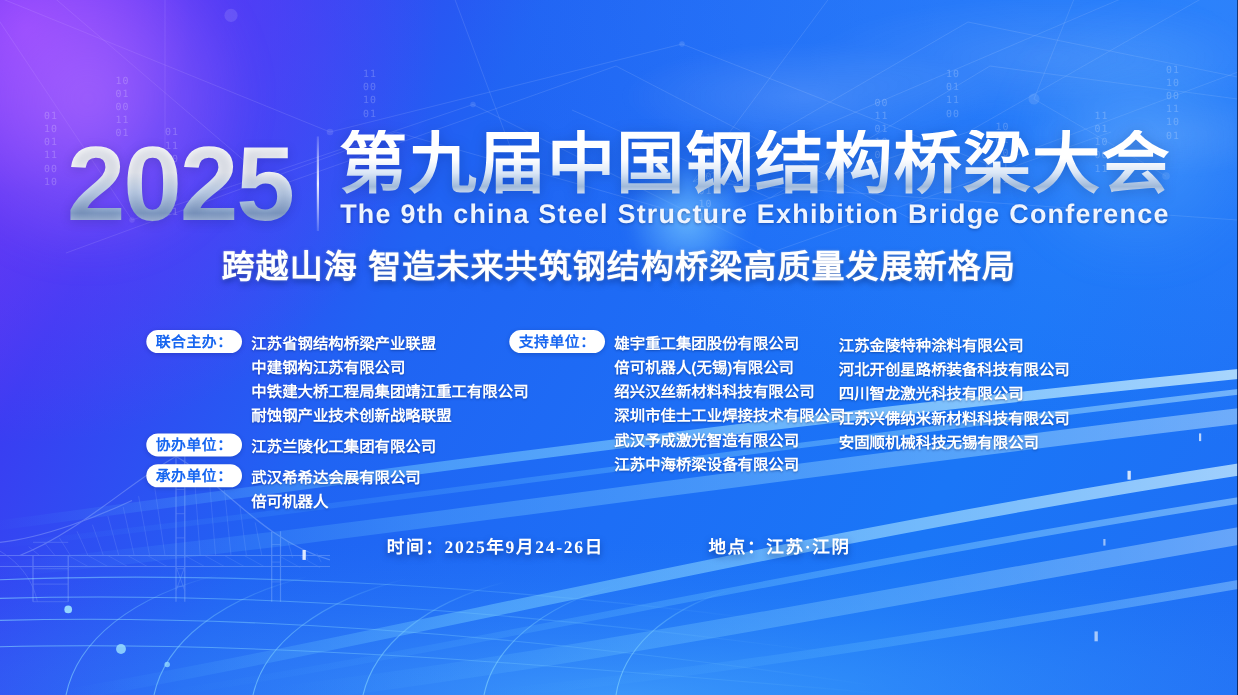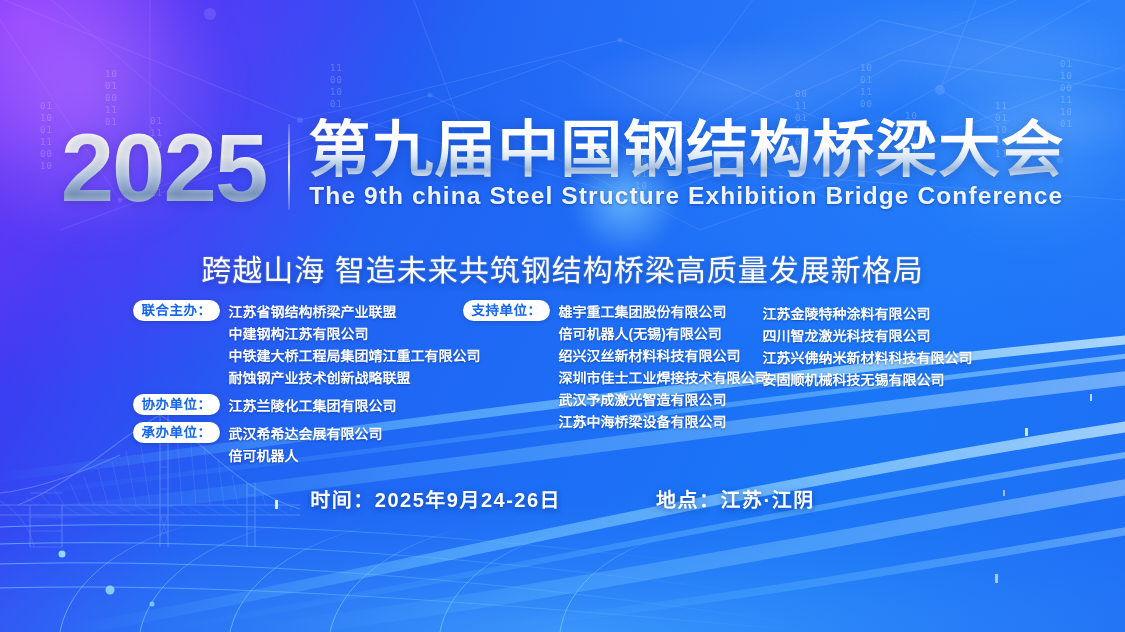--- a/index.html
+++ b/index.html
@@ -91,22 +91,22 @@
   }
   .title-en{
     margin-top:2px;
     font-size:24.5px;font-weight:700;line-height:1.1;
     letter-spacing:1.1px;
     color:#eef4ff;
     text-shadow:0 1px 3px rgba(0,30,100,.45);
     white-space:nowrap;
   }
   .tagline{
-    margin-top:32px;
-    font-size:30px;font-weight:400;letter-spacing:1px;
+    margin-top:4px;
+    font-size:30px;font-weight:700;letter-spacing:1px;
     color:#ffffff;
     text-shadow:0 2px 6px rgba(0,35,110,.55), 0 0 2px rgba(255,255,255,.5);
   }
 
   
   .orgs{
     position:absolute;left:0;right:0;top:300px;
     display:flex;justify-content:center;
     gap:0;
   }
@@ -136,24 +136,25 @@
     text-shadow:0 1px 2px rgba(0,30,100,.45);
   }
   .plain-list{margin-top:2px;}
 
   
   .meta{
     position:absolute;left:0;right:0;top:484px;
     display:flex;justify-content:center;gap:95px;
   }
   .meta-item{
-    font-size:20px;font-weight:700;letter-spacing:1.5px;
+    font-size:16px;font-weight:700;letter-spacing:1.5px;
     color:#ffffff;
     text-shadow:0 2px 6px rgba(0,35,110,.55);
     white-space:nowrap;
+    font-family:Liberation Serif, serif;
   }
 
   .bridge{position:absolute;left:0;bottom:60px;width:300px;height:175px;opacity:.30;}
 </style>
 </head>
 <body>
 
 <div class="banner">
 
   <div class="bg-layer">
@@ -406,20 +407,21 @@
           <div class="org-item">深圳市佳士工业焊接技术有限公司</div>
           <div class="org-item">武汉予成激光智造有限公司</div>
           <div class="org-item">江苏中海桥梁设备有限公司</div>
         </div>
       </div>
     </div>
 
     <div class="col col-right">
       <div class="org-list plain-list" style="margin-left:0">
         <div class="org-item">江苏金陵特种涂料有限公司</div>
+        <div class="org-item">河北开创星路桥装备科技有限公司</div>
         <div class="org-item">四川智龙激光科技有限公司</div>
         <div class="org-item">江苏兴佛纳米新材料科技有限公司</div>
         <div class="org-item">安固顺机械科技无锡有限公司</div>
       </div>
     </div>
 
   </div>
 
   <div class="meta">
     <div class="meta-item">时间：2025年9月24-26日</div>

